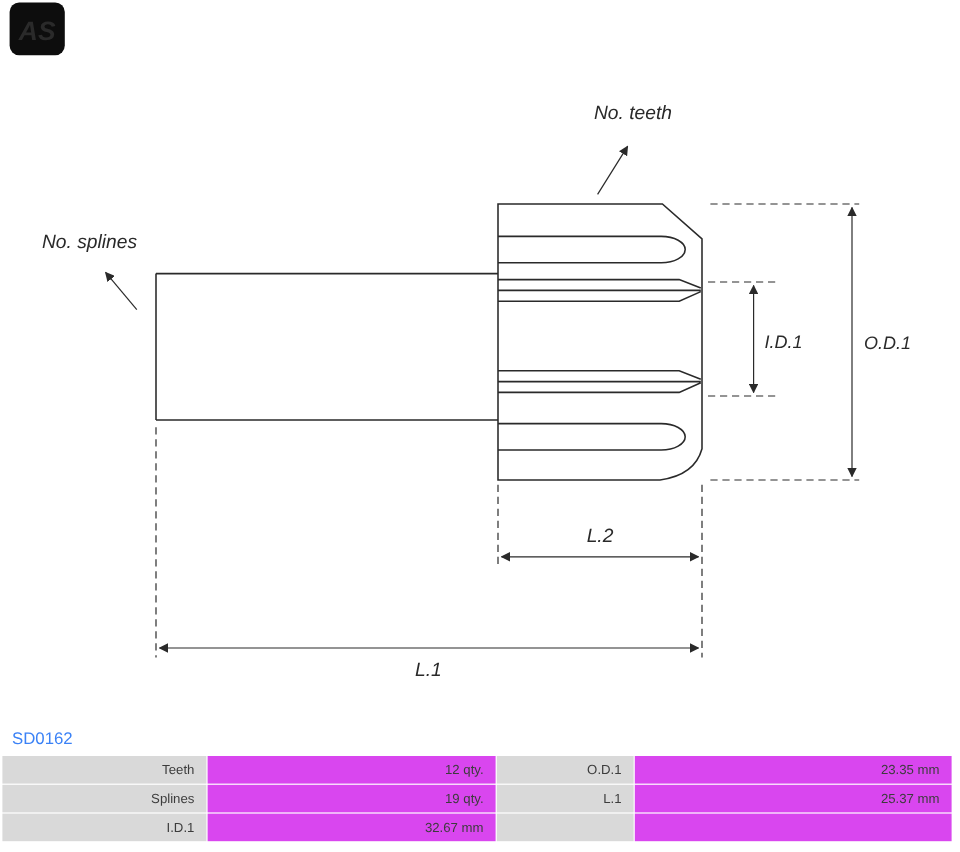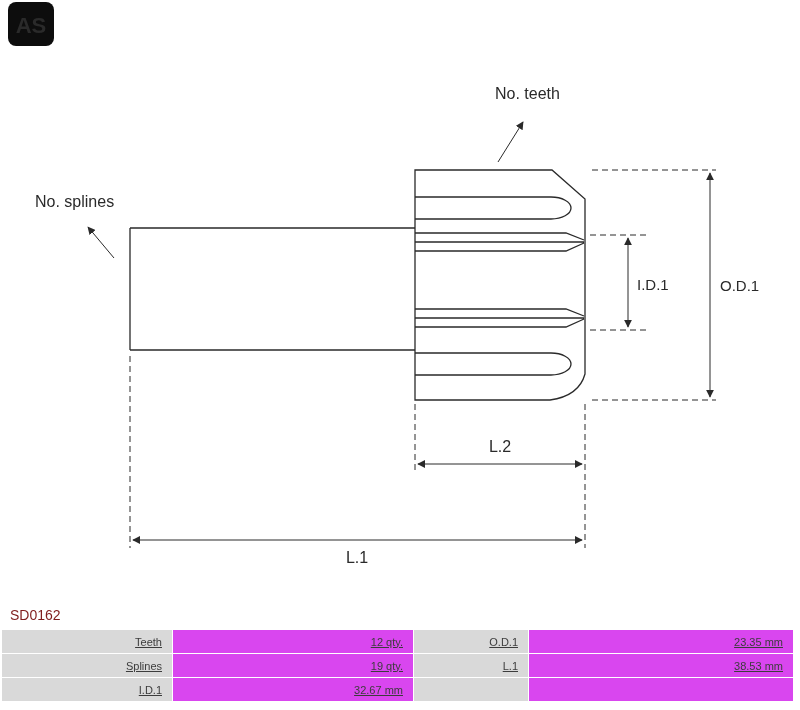--- a/index.html
+++ b/index.html
@@ -1,31 +1,31 @@
 <!DOCTYPE html>
 <html><head>
 <meta charset="utf-8">
 <style>
   html,body{margin:0;padding:0;}
   body{
     width:800px;height:710px;background:#ffffff;
     font-family:"Liberation Sans", sans-serif;
     color:#3c3c3c;overflow:hidden;
   }
-  .drawing-wrap{width:708px;height:600px;position:relative;}
+  .drawing-wrap{width:708px;height:600px;position:relative;font-style:italic;}
   svg{display:block;}
   svg text{font-family:"Liberation Sans", sans-serif;fill:#2a2a2a;}
   .part-number{
-    color:#7f1d1d;font-size:14px;line-height:18px;
+    color:#3b82f6;font-size:14px;line-height:18px;
     padding:6px 10px 5px 10px;
   }
   table.spec{
     width:634px;margin:0 1px;
     border-collapse:separate;border-spacing:1px;
-    table-layout:fixed;font-size:11px;color:#3c3c3c;text-decoration:underline;
+    table-layout:fixed;font-size:11px;color:#3c3c3c;
   }
   table.spec td{padding:5px 10px 5px 8px;text-align:right;height:13px;}
   td.lbl{background:#d9d9d9;}
   td.val{background:#d946ef;}
 </style>
 </head>
 <body>
 
 <div class="drawing-wrap">
   <svg width="800" height="600" viewBox="0 0 800 600">
@@ -96,21 +96,21 @@
     <tr>
       <td class="lbl">Teeth</td>
       <td class="val">12 qty.</td>
       <td class="lbl">O.D.1</td>
       <td class="val">23.35 mm</td>
     </tr>
     <tr>
       <td class="lbl">Splines</td>
       <td class="val">19 qty.</td>
       <td class="lbl">L.1</td>
-      <td class="val">38.53 mm</td>
+      <td class="val">25.37 mm</td>
     </tr>
     <tr>
       <td class="lbl">I.D.1</td>
       <td class="val">32.67 mm</td>
       <td class="lbl"></td>
       <td class="val"></td>
     </tr>
   </tbody>
 </table>
 

